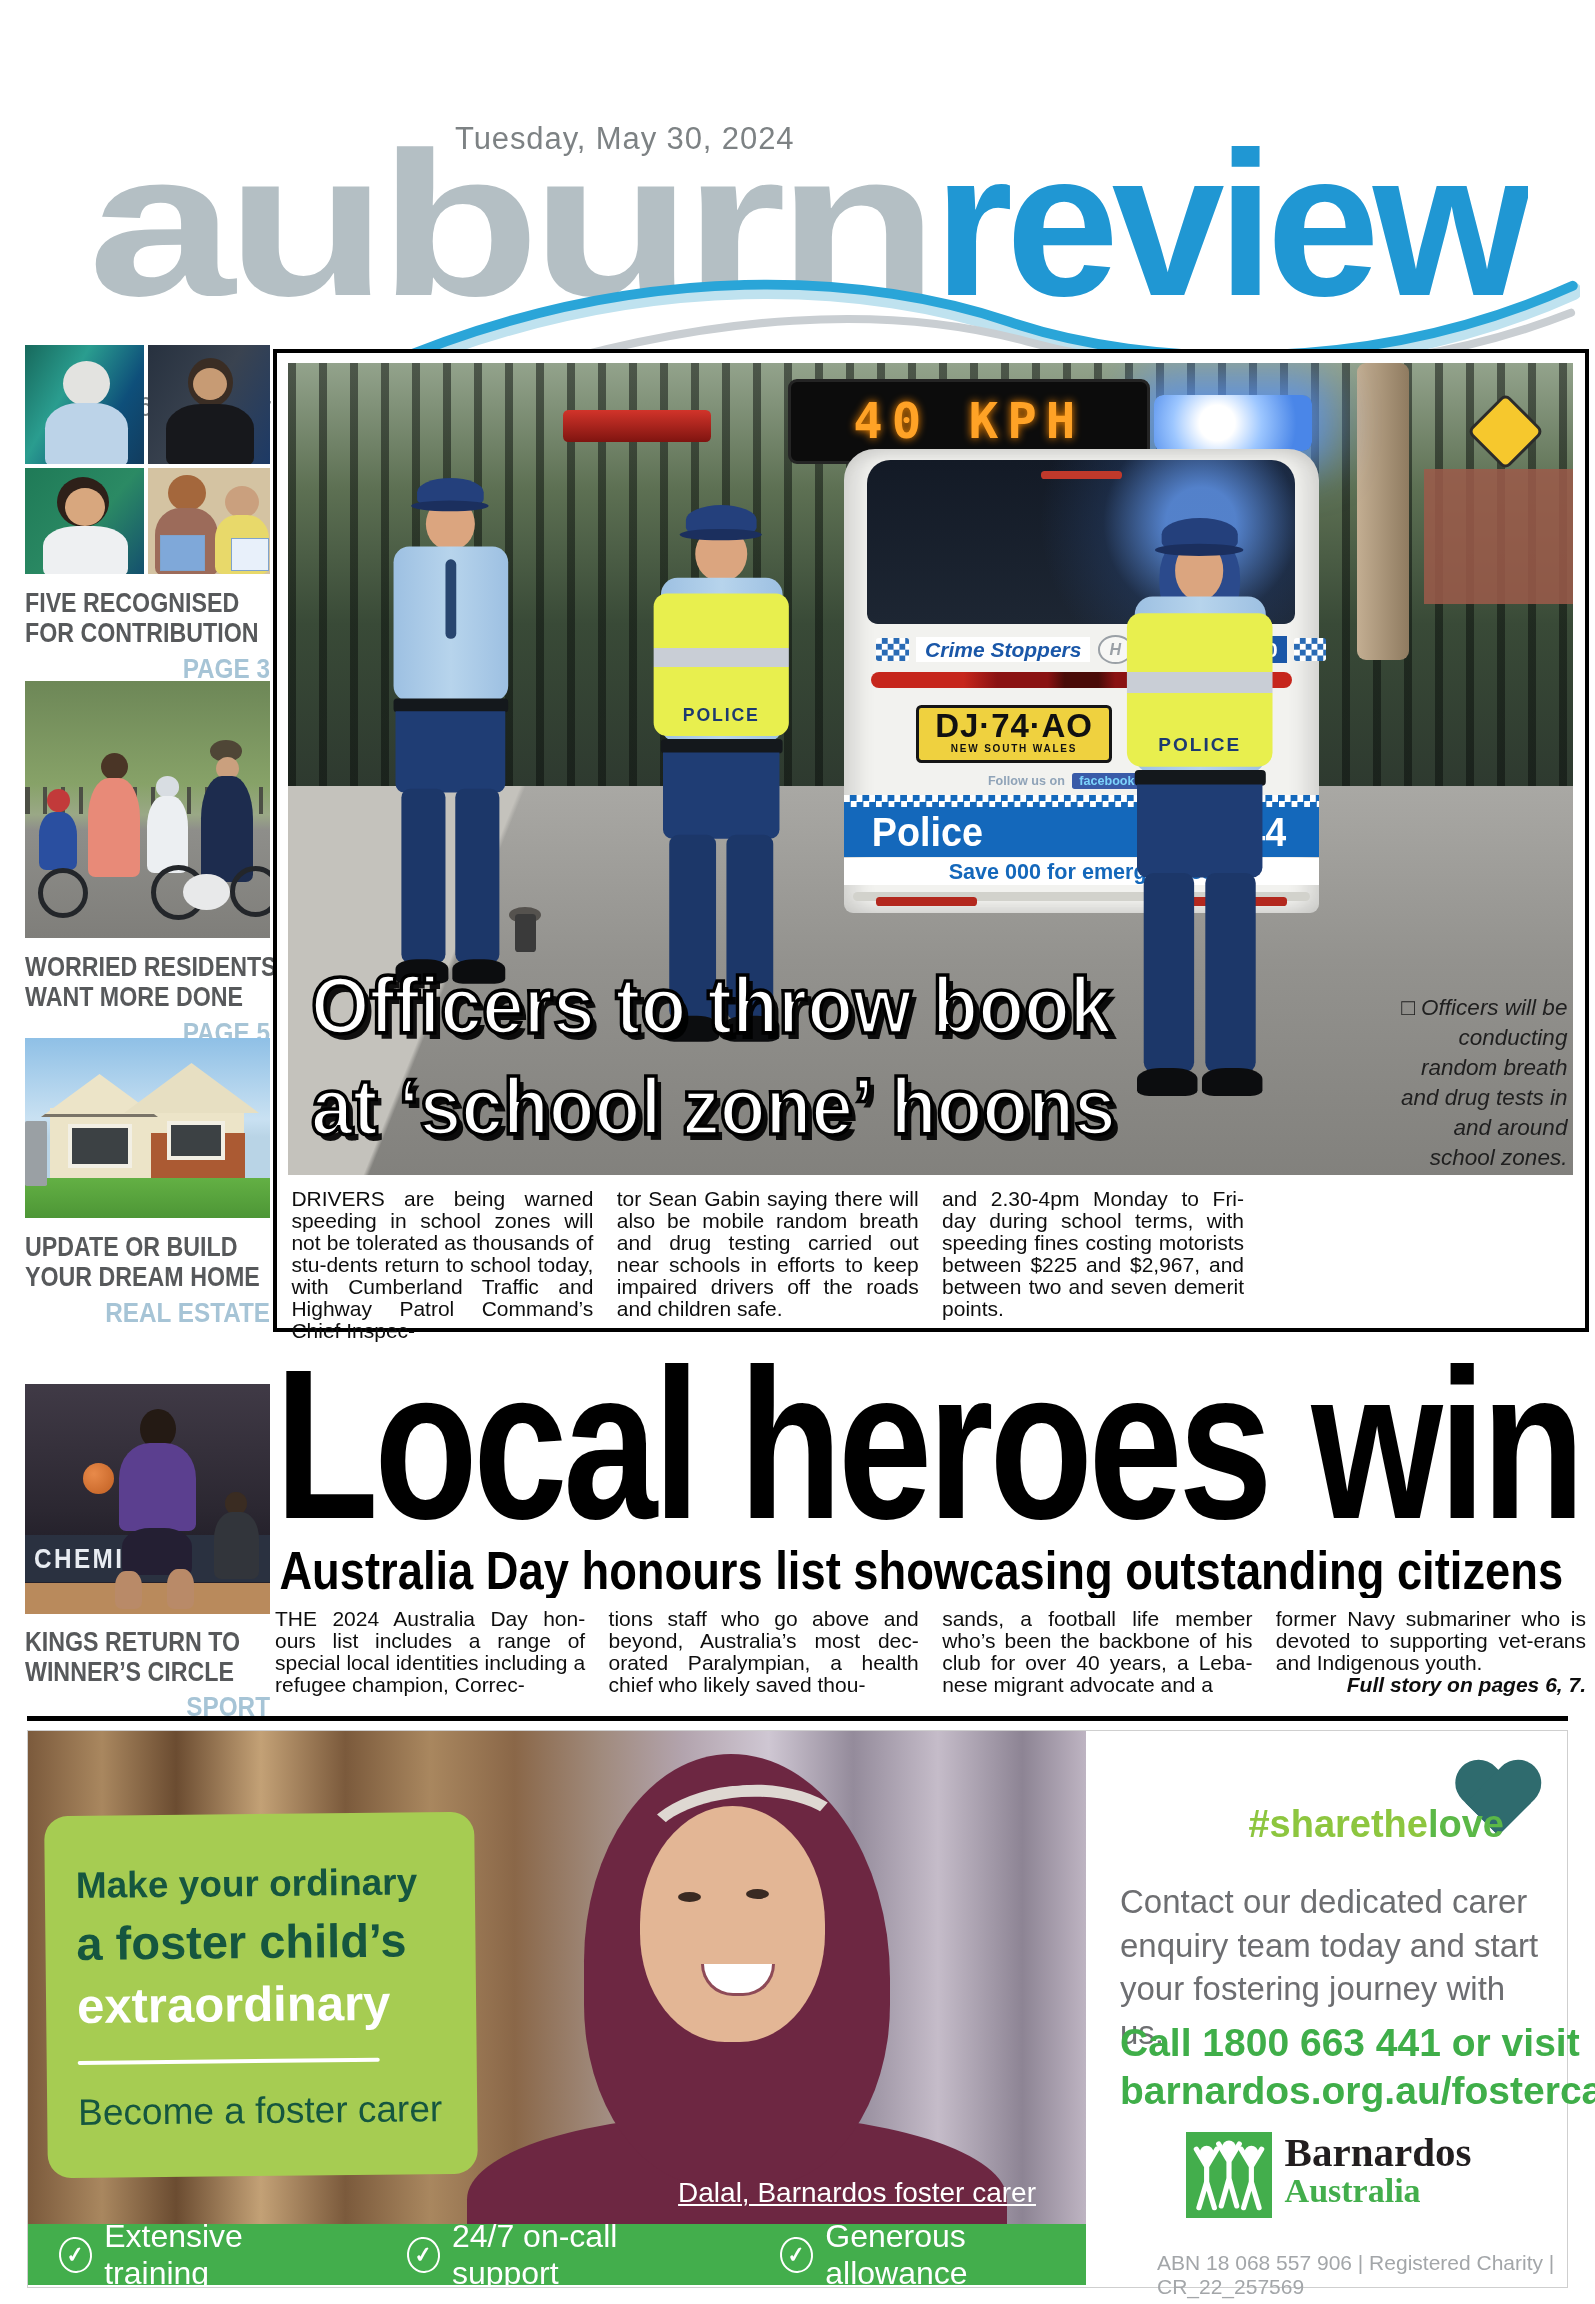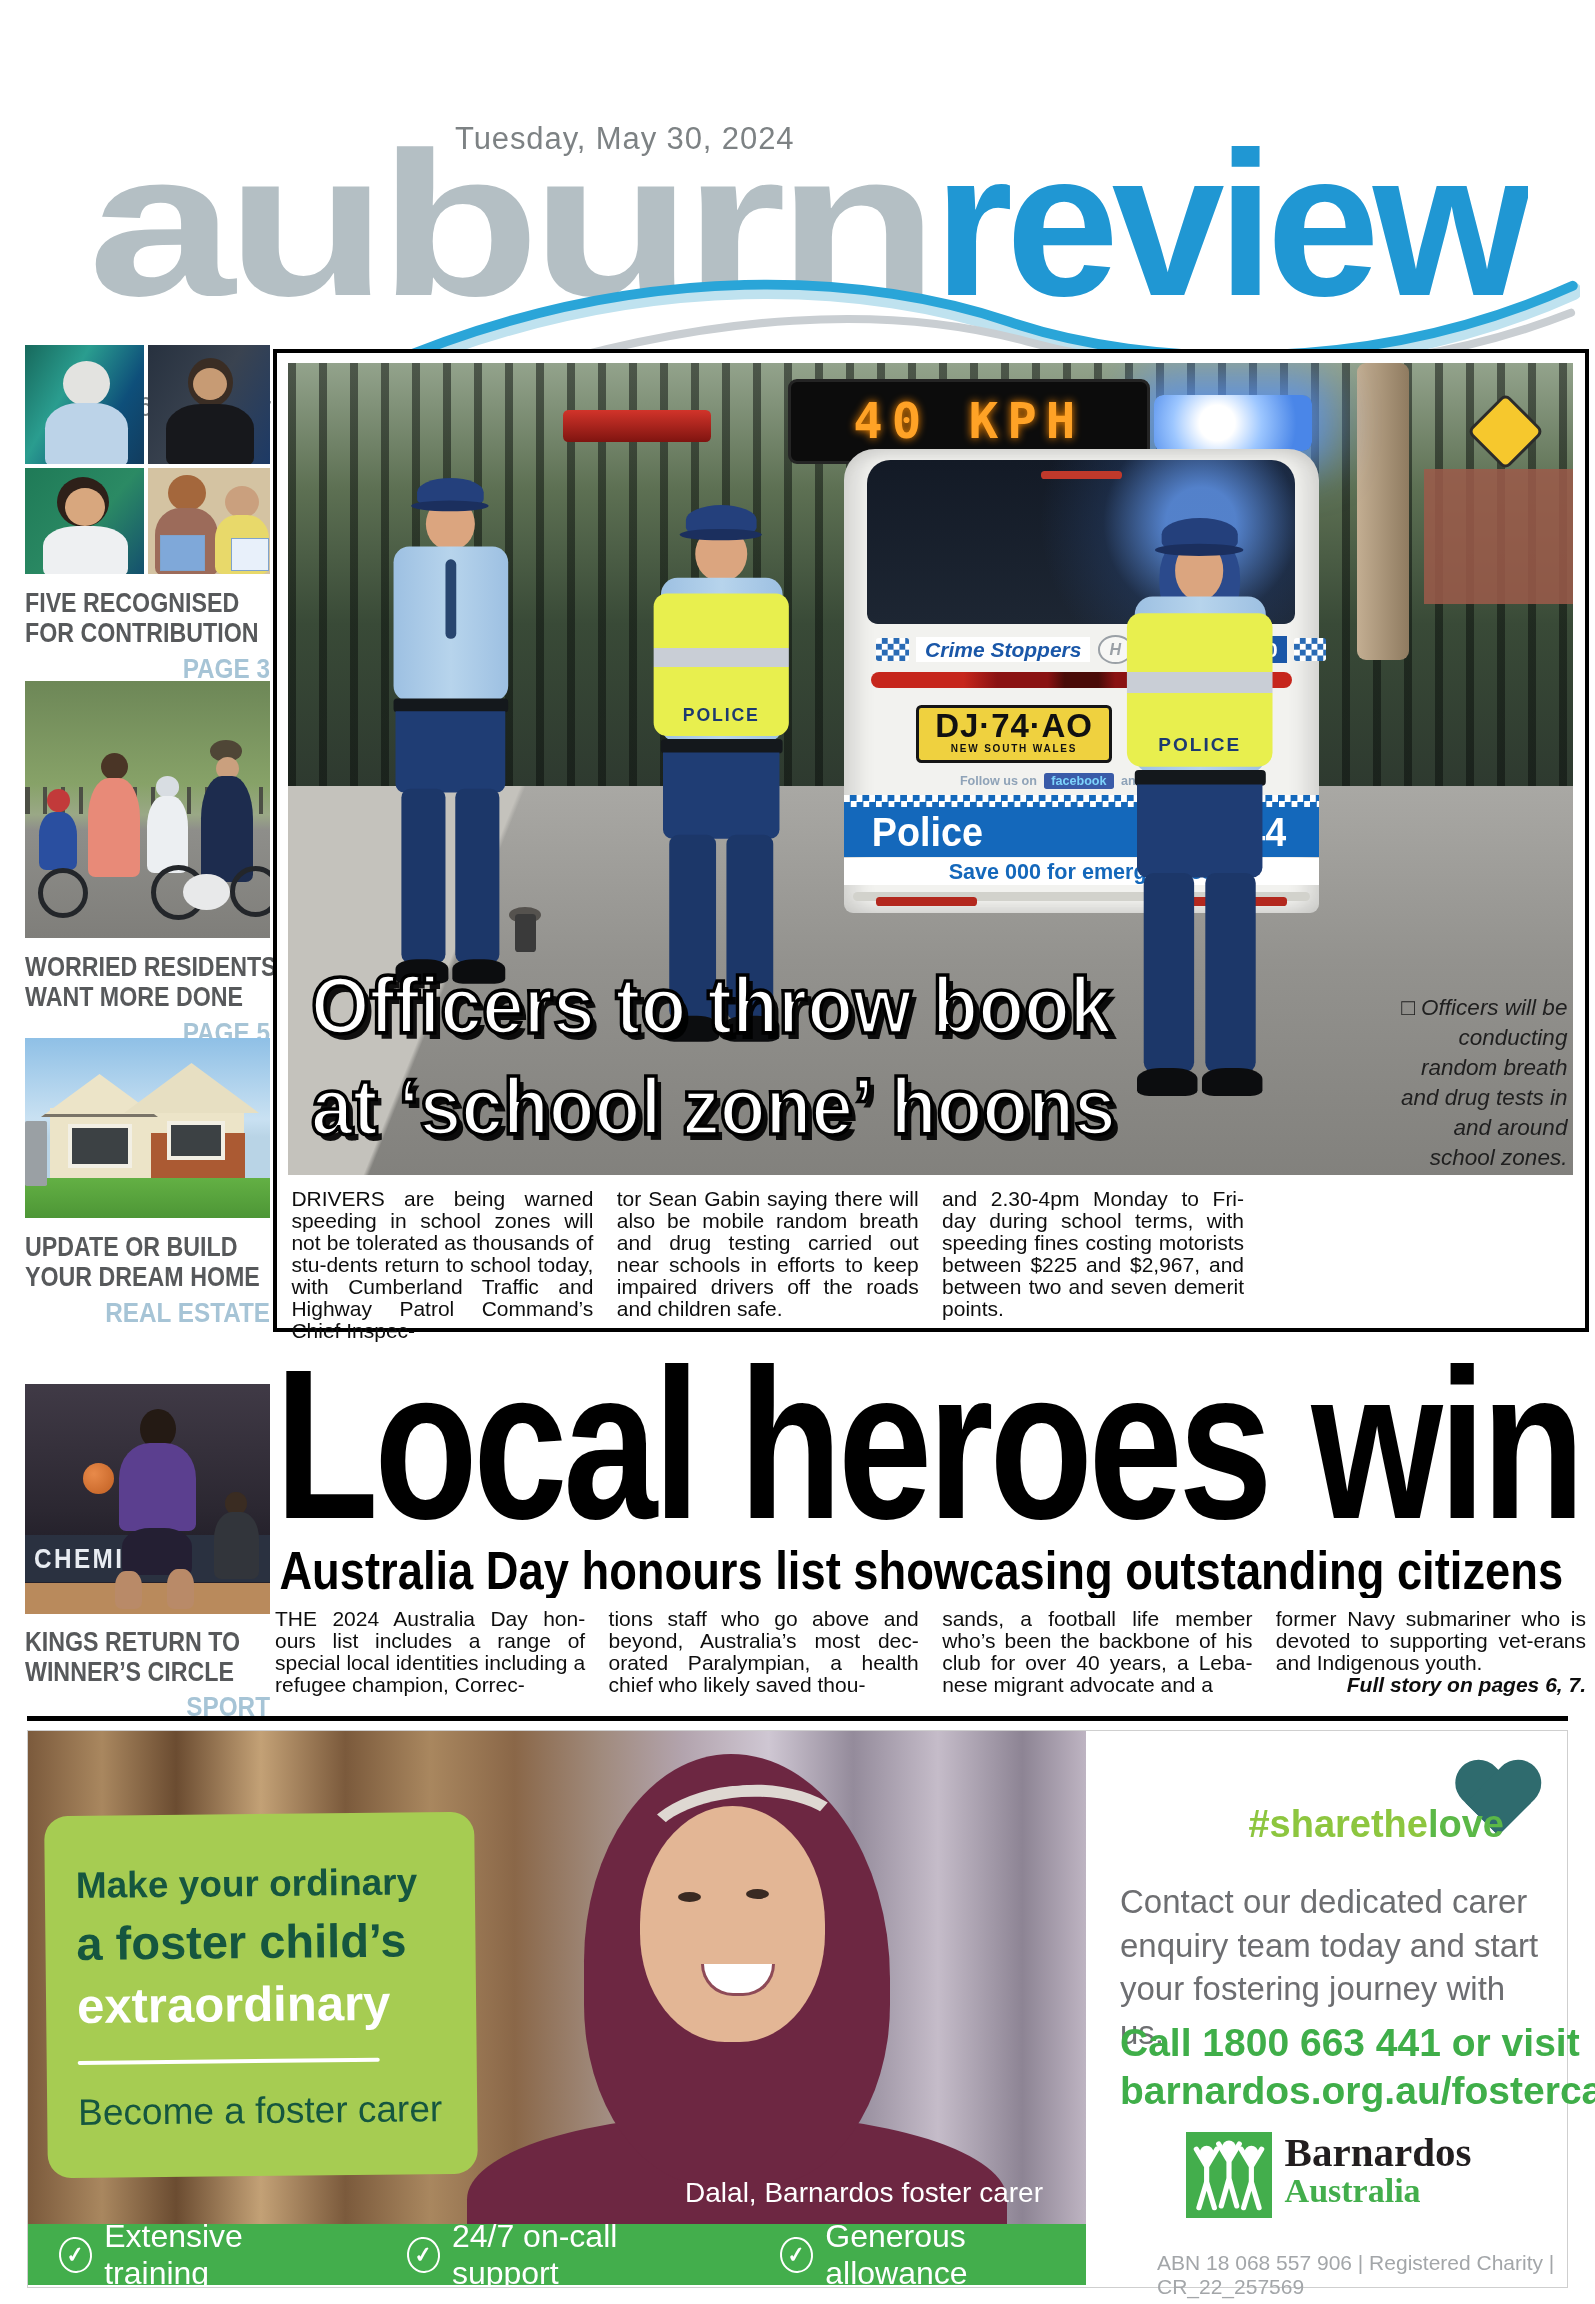--- a/index.html
+++ b/index.html
@@ -75,21 +75,21 @@
   .csbox{background:#fff;color:#1a57a8;font-weight:bold;font-style:italic;font-size:21px;padding:0.9px 9px;white-space:nowrap;}
   .hyoval{width:56px;height:25px;border:2.7px solid #9aa0a6;border-radius:50%;color:#9aa0a6;font-weight:bold;font-size:16px;display:flex;align-items:center;justify-content:center;font-style:italic;background:#f7f7f5;}
   .phonebox{background:#1a57a8;color:#fff;font-weight:bold;font-size:21px;padding:1.8px 9px;white-space:nowrap;}
   .tailstrip{position:absolute;left:27px;top:223px;width:421px;height:16px;border-radius:8px;
              background:linear-gradient(90deg,#c6261c 0 22%,#8a1212 30% 42%,#4a0c08 46% 54%,#8a1212 58% 70%,#c6261c 78% 100%);}
   .platerow{position:absolute;left:0;top:256px;width:475px;display:flex;align-items:center;justify-content:center;gap:25px;}
   .plate{width:196px;height:58px;background:#efd13f;border:3.6px solid #151515;border-radius:5.4px;text-align:center;box-sizing:border-box;}
   .platetxt{font-size:33px;font-weight:bold;letter-spacing:0.9px;color:#111;line-height:36px;}
   .platestate{font-size:10px;font-weight:bold;color:#111;letter-spacing:1.8px;line-height:10.8px;}
   .unitcode{font-size:40px;font-weight:bold;color:#16265c;letter-spacing:1.8px;}
-  .followrow{position:absolute;left:0;top:324px;width:475px;display:flex;align-items:center;justify-content:center;gap:7.2px;font-size:12.6px;color:#8fa3b8;font-weight:bold;}
+  .followrow{position:absolute;left:0;top:324px;width:475px;display:flex;align-items:center;justify-content:center;gap:7.2px;font-size:12.6px;color:#8fa3b8;font-weight:bold;padding-left:28px;}
   .fbbox{background:#3a5ba8;color:#7dd3fc;padding:0.9px 7.2px;border-radius:2.7px;font-size:12.6px;font-weight:bold;}
   .twbox{background:#9fd4ea;color:#fff;padding:0.9px 7.2px;border-radius:2.7px;font-size:12.6px;font-weight:bold;font-style:italic;}
   .checkerstrip{position:absolute;left:0;top:346px;width:475px;height:12.6px;background:repeating-conic-gradient(#1468bb 0% 25%,#ffffff 0% 50%) 0 0/12.6px 12.6px;}
   .policeband{position:absolute;left:0;top:358px;width:475px;height:50px;background:#1468bb;display:flex;align-items:center;justify-content:space-between;padding:0 27px 0 23.4px;box-sizing:border-box;}
   .policeband span{color:#fff;font-weight:bold;font-size:41px;transform:scaleX(.92);}
   .saveband{position:absolute;left:0;top:409px;width:475px;height:27px;background:#fff;color:#1468bb;font-weight:bold;font-size:21.6px;display:flex;align-items:center;justify-content:center;}
   .bumperline{position:absolute;left:9px;top:443px;width:457px;height:9px;background:#d2d2cc;border-radius:4.5px;}
   .refl{position:absolute;top:448px;width:101px;height:9px;background:#b3281e;border-radius:3.6px;}
   .towbar{position:absolute;left:227px;top:551px;width:21.6px;height:38px;background:#3a3a3a;border-radius:3.6px;}
   .towball{position:absolute;left:221px;top:544px;width:32px;height:16px;background:#55524e;border-radius:50%;}
@@ -139,21 +139,21 @@
   .gp3{font-size:49px;font-weight:bold;color:#ffffff;margin-top:7.2px;}
   .gpline{width:302px;height:3.6px;background:#fff;border-radius:1.8px;margin-top:27px;}
   .gp4{font-size:37px;color:#15563f;margin-top:27px;}
   .woman{position:absolute;left:421px;top:23.4px;width:585px;height:531px;}
   .w-shoulders{position:absolute;left:18px;top:360px;width:540px;height:171px;background:#6d2742;border-radius:50% 50% 0 0;}
   .w-hijab{position:absolute;left:135px;top:0;width:306px;height:432px;background:#6d2742;border-radius:48% 52% 42% 42%;}
   .w-band{position:absolute;left:187px;top:31px;width:194px;height:99px;border:12.6px solid transparent;border-top:12.6px solid #ded8d2;border-radius:50%;transform:rotate(-4deg);}
   .w-face{position:absolute;left:191px;top:52px;width:185px;height:236px;background:#e3b695;border-radius:50% 50% 46% 46%;}
   .w-eye{position:absolute;width:23.4px;height:10px;background:#3a2a22;border-radius:50%;}
   .w-smile{position:absolute;left:61px;top:158px;width:68px;height:29px;background:#fff;border:3.6px solid #8e4a57;border-top:none;border-radius:0 0 40px 40px;}
-  .adcaption{position:absolute;right:43px;top:446px;font-size:28px;color:#fff;}
+  .adcaption{position:absolute;right:50px;top:446px;font-size:28px;color:#fff;text-decoration:underline;}
   .gbar{position:absolute;left:0;bottom:0;width:1058px;height:61px;background:#43ae4c;display:flex;align-items:center;gap:77px;padding-left:31px;box-sizing:border-box;}
   .gitem{display:flex;align-items:center;gap:12.6px;}
   .gcheck{width:32px;height:32px;border:2.7px solid #fff;border-radius:50%;color:#fff;font-size:21.6px;font-weight:bold;display:flex;align-items:center;justify-content:center;transform:rotate(-6deg);}
   .glabel{color:#fff;font-size:32px;}
   .heart{position:absolute;right:40px;top:45px;width:59px;height:54px;transform:scale(1.55);}
   .heart::before,.heart::after{content:"";position:absolute;top:0;width:30px;height:48px;border-radius:24px 24px 0 0;background:#2f6b6e;}
   .heart::before{left:30px;transform:rotate(-45deg);transform-origin:0 100%;}
   .heart::after{left:0;transform:rotate(45deg);transform-origin:100% 100%;}
   .hashtag{position:absolute;right:63px;top:72px;font-size:38px;font-weight:bold;z-index:2;white-space:nowrap;}
   .ht-a{color:#8dc63f;}

